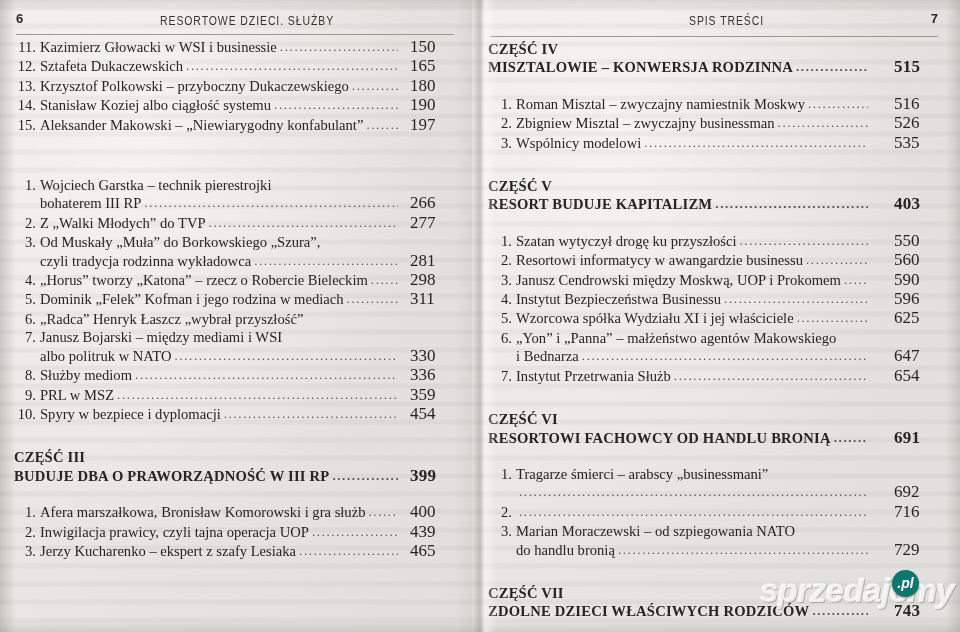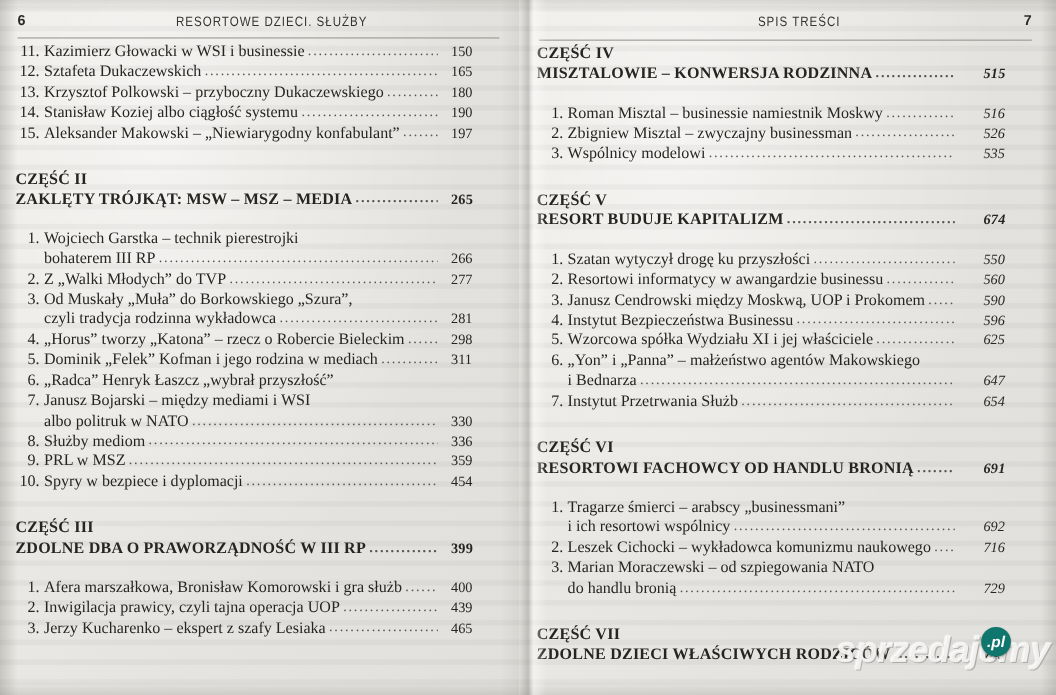--- a/index.html
+++ b/index.html
@@ -191,24 +191,24 @@
   }
   .leader::before {
     content: "......................................................................................................................";
   }
   .no-leader { flex: 1 1 auto; }
 
   
   .pnum {
     flex: 0 0 auto;
     text-align: left;
-    font-size: 13px;
+    font-size: 17px;
   }
   .page-left .pnum  { width: 46px; margin-left: 10px; }
-  .page-right .pnum { width: 46px; margin-left: 24px; font-style: italic; }
+  .page-right .pnum { width: 46px; margin-left: 24px; }
 
   .part .pnum { font-weight: bold; }
 
   
   .list { margin-top: 0; }
   .page-left .list .entry-num  { width: 22px; }
   .page-right .list .entry-num { width: 20px; }
   .page-left .list  { padding-left: 0px; }
   .page-right .list { padding-left: 4px; }
   .gap-md { height: 17px; }
@@ -335,28 +335,20 @@
               <span class="entry-text">Aleksander Makowski – „Niewiarygodny konfabulant”</span>
               <span class="leader"></span>
               <span class="pnum">197</span>
             </span>
           </span>
         </div>
       </div>
 
       <div class="gap-lg"></div>
 
-      <div class="part">
-        <span class="part-roman">CZĘŚĆ II</span>
-        <span class="part-row">
-          <span class="part-name">ZAKLĘTY TRÓJKĄT: MSW – MSZ – MEDIA</span>
-          <span class="leader"></span>
-          <span class="pnum">265</span>
-        </span>
-      </div>
 
       <div class="gap-md"></div>
 
       <div class="list">
         <div class="entry">
           <span class="entry-num">1.</span>
           <span class="entry-body">
             <span class="entry-line">
                 <span class="entry-text">Wojciech Garstka – technik pierestrojki</span>
                 <span class="no-leader"></span>
@@ -465,21 +457,21 @@
             </span>
           </span>
         </div>
       </div>
 
       <div class="gap-lg"></div>
 
       <div class="part">
         <span class="part-roman">CZĘŚĆ III</span>
         <span class="part-row">
-          <span class="part-name">ZDOLNE DBA O PRAWORZĄDNOŚĆ W III RP</span>
+          <span class="part-name">BUDUJE DBA O PRAWORZĄDNOŚĆ W III RP</span>
           <span class="leader"></span>
           <span class="pnum">399</span>
         </span>
       </div>
 
       <div class="gap-md"></div>
 
       <div class="list">
         <div class="entry">
           <span class="entry-num">1.</span>
@@ -541,21 +533,21 @@
         </span>
       </div>
 
       <div class="gap-md"></div>
 
       <div class="list">
         <div class="entry">
           <span class="entry-num">1.</span>
           <span class="entry-body">
             <span class="entry-line">
-              <span class="entry-text">Roman Misztal – businessie namiestnik Moskwy</span>
+              <span class="entry-text">Roman Misztal – zwyczajny namiestnik Moskwy</span>
               <span class="leader"></span>
               <span class="pnum">516</span>
             </span>
           </span>
         </div>
         <div class="entry">
           <span class="entry-num">2.</span>
           <span class="entry-body">
             <span class="entry-line">
               <span class="entry-text">Zbigniew Misztal – zwyczajny businessman</span>
@@ -576,21 +568,21 @@
         </div>
       </div>
 
       <div class="gap-lg"></div>
 
       <div class="part">
         <span class="part-roman">CZĘŚĆ V</span>
         <span class="part-row">
           <span class="part-name">RESORT BUDUJE KAPITALIZM</span>
           <span class="leader"></span>
-          <span class="pnum">674</span>
+          <span class="pnum">403</span>
         </span>
       </div>
 
       <div class="gap-md"></div>
 
       <div class="list">
         <div class="entry">
           <span class="entry-num">1.</span>
           <span class="entry-body">
             <span class="entry-line">
@@ -681,31 +673,29 @@
 
       <div class="list">
         <div class="entry">
           <span class="entry-num">1.</span>
           <span class="entry-body">
             <span class="entry-line">
                 <span class="entry-text">Tragarze śmierci – arabscy „businessmani”</span>
                 <span class="no-leader"></span>
               </span>
             <span class="entry-line">
-              <span class="entry-text">i ich resortowi wspólnicy</span>
               <span class="leader"></span>
               <span class="pnum">692</span>
             </span>
           </span>
         </div>
         <div class="entry">
           <span class="entry-num">2.</span>
           <span class="entry-body">
             <span class="entry-line">
-              <span class="entry-text">Leszek Cichocki – wykładowca komunizmu naukowego</span>
               <span class="leader"></span>
               <span class="pnum">716</span>
             </span>
           </span>
         </div>
         <div class="entry">
           <span class="entry-num">3.</span>
           <span class="entry-body">
             <span class="entry-line">
                 <span class="entry-text">Marian Moraczewski – od szpiegowania NATO</span>

